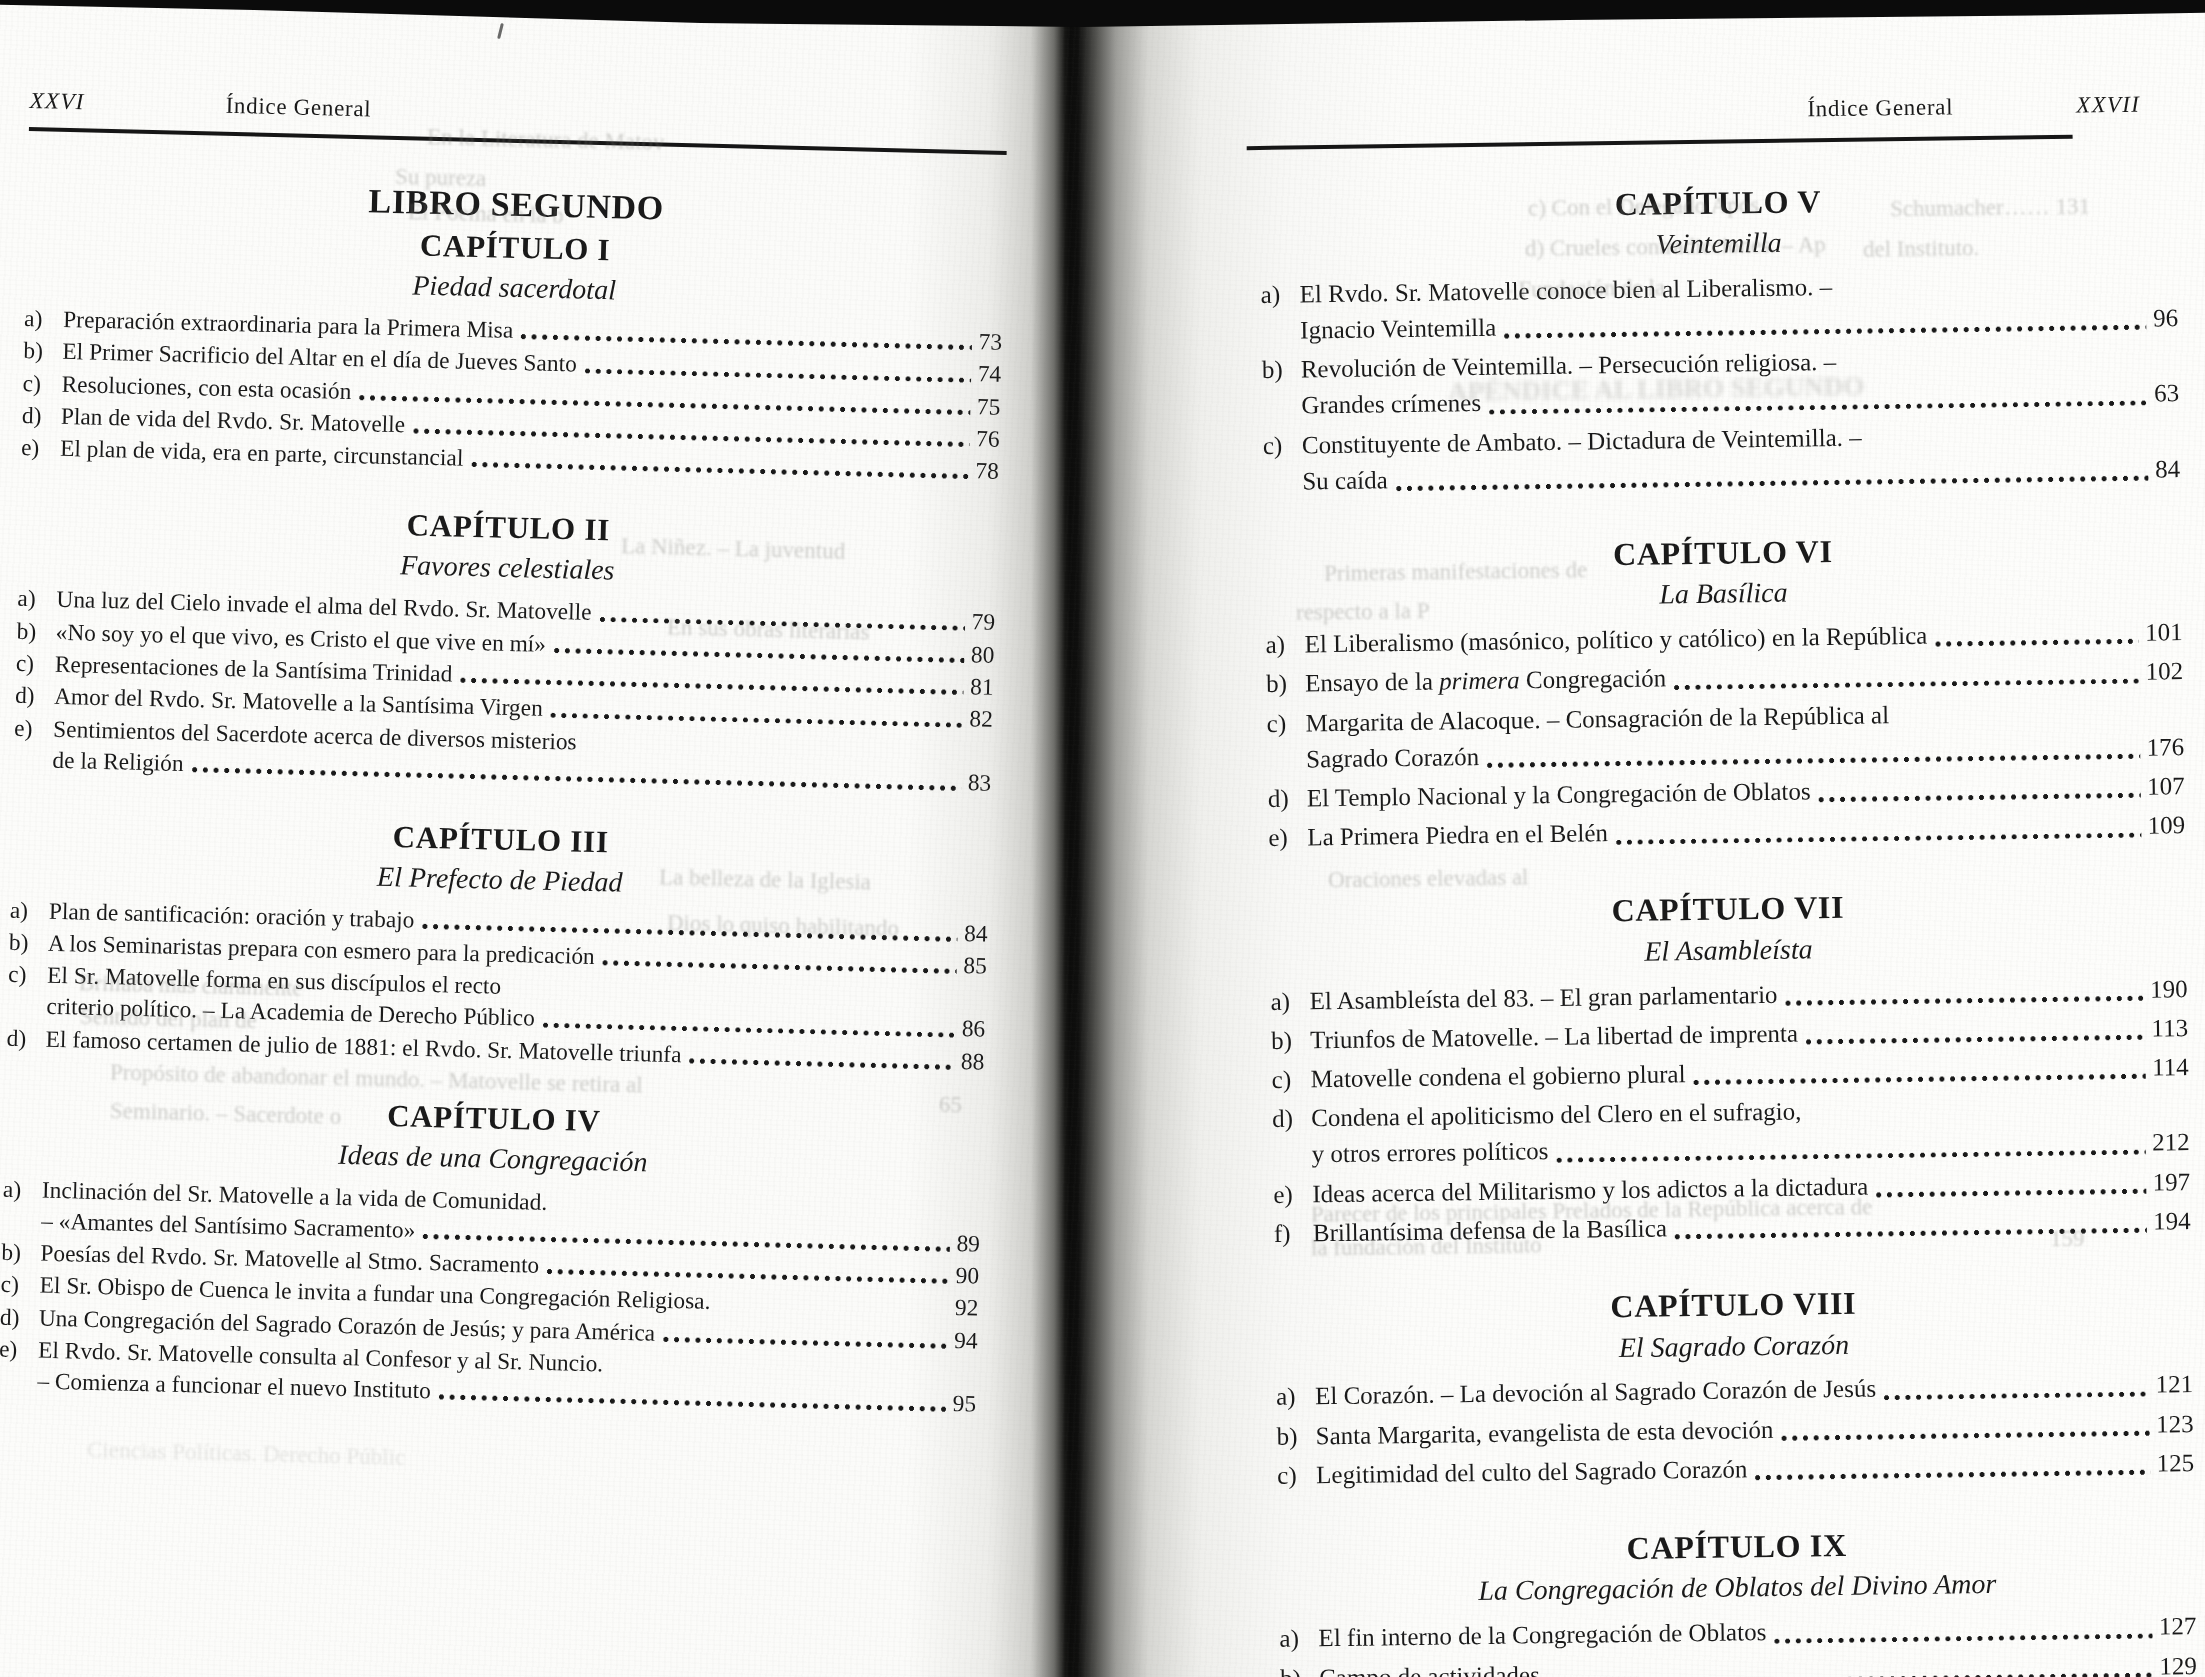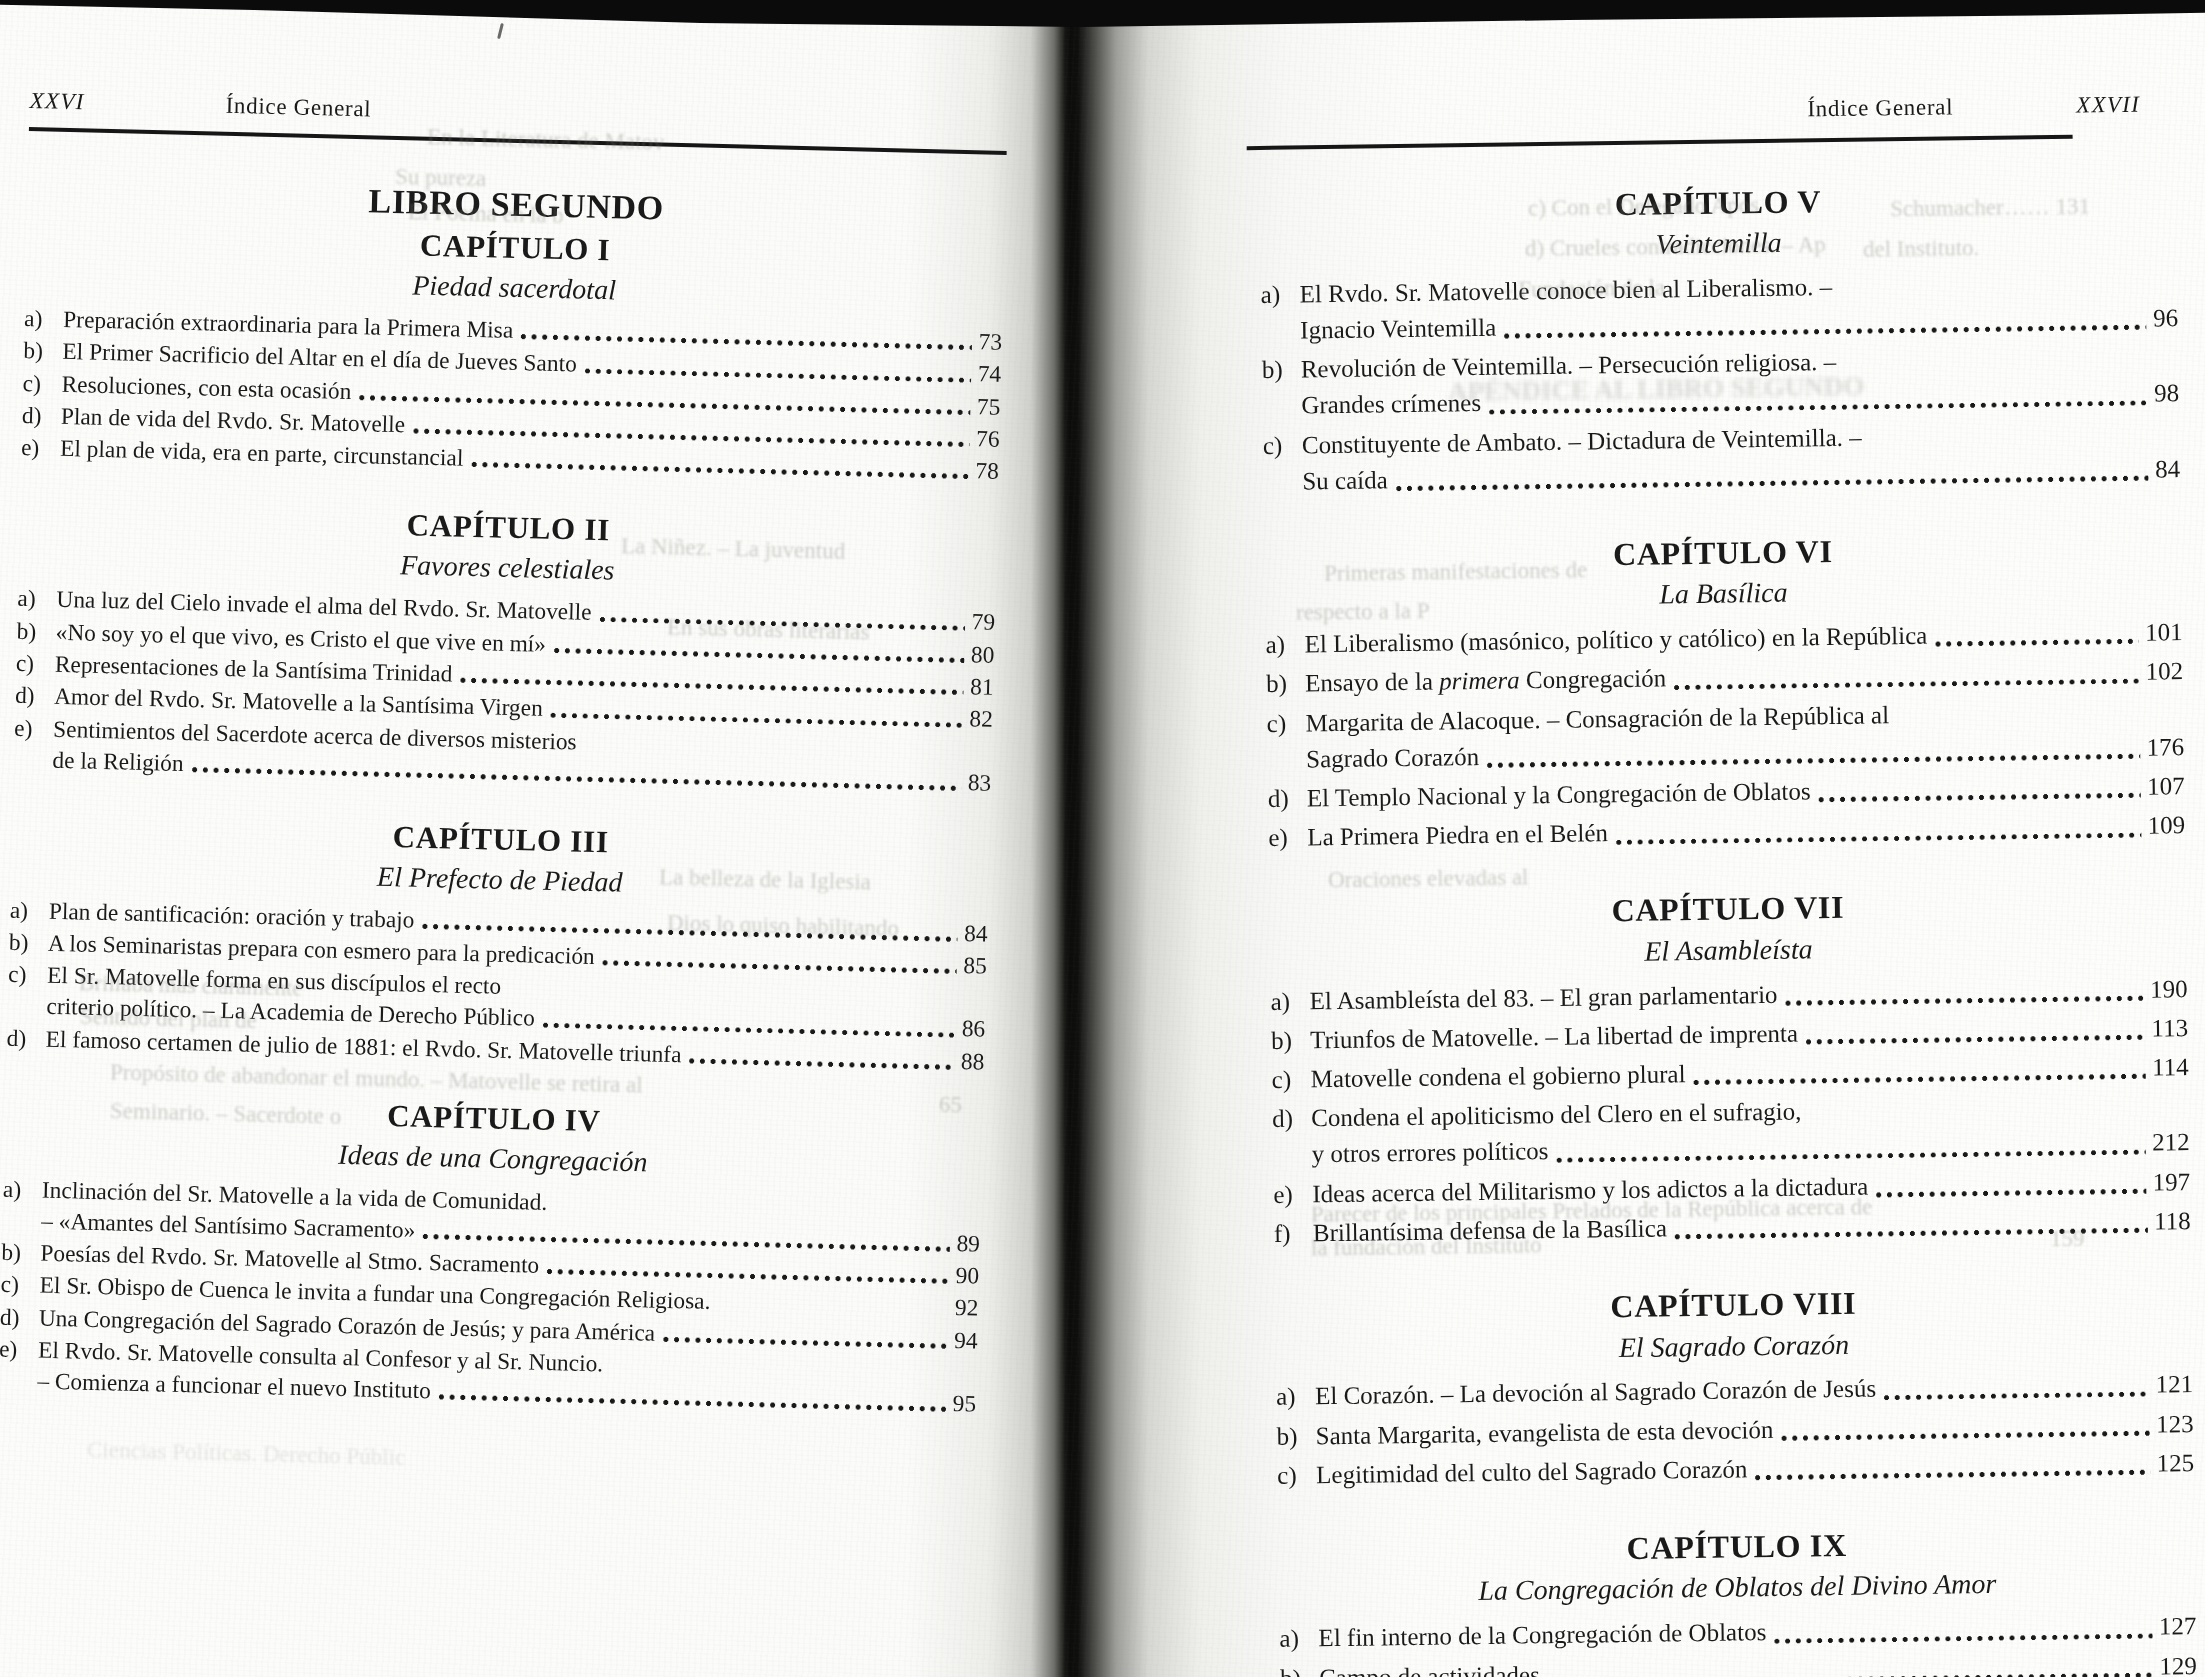--- a/index.html
+++ b/index.html
@@ -374,21 +374,21 @@
               </div>
   </div>
 
   <div class="entry">
     <span class="entry-label">b)</span>
     <div class="entry-body">
                 <div class="entry-line">Revolución de Veintemilla. – Persecución religiosa. –</div>
                 <div class="entry-line last">
                   <span class="t">Grandes crímenes</span>
                   <span class="leader"></span>
-                  <span class="pg">98</span>
+                  <span class="pg">63</span>
                 </div>
               </div>
   </div>
 
   <div class="entry">
     <span class="entry-label">c)</span>
     <div class="entry-body">
                 <div class="entry-line">Constituyente de Ambato. – Dictadura de Veintemilla. –</div>
                 <div class="entry-line last">
                   <span class="t">Su caída</span>
@@ -521,21 +521,21 @@
                 </div>
               </div>
   </div>
 
   <div class="entry">
     <span class="entry-label">f)</span>
     <div class="entry-body">
                 <div class="entry-line last">
                   <span class="t">Brillantísima defensa de la Basílica</span>
                   <span class="leader"></span>
-                  <span class="pg">118</span>
+                  <span class="pg">194</span>
                 </div>
               </div>
   </div>
 </div>
   </div>
 
   <div class="chapter">
     <h2 class="ch-title">CAPÍTULO VIII</h2>
     <div class="ch-subtitle">El Sagrado Corazón</div>
     <div class="entries">

